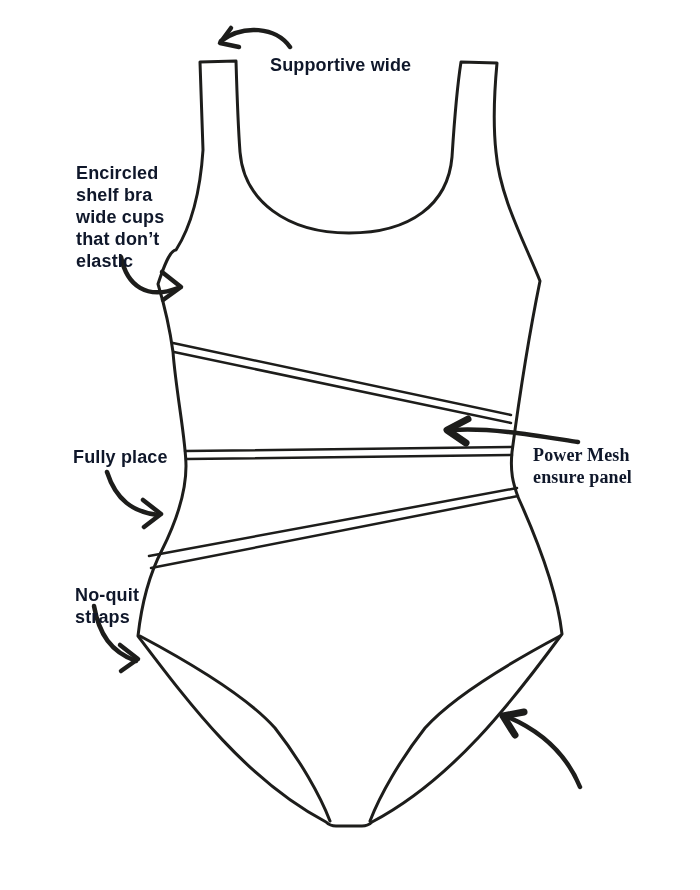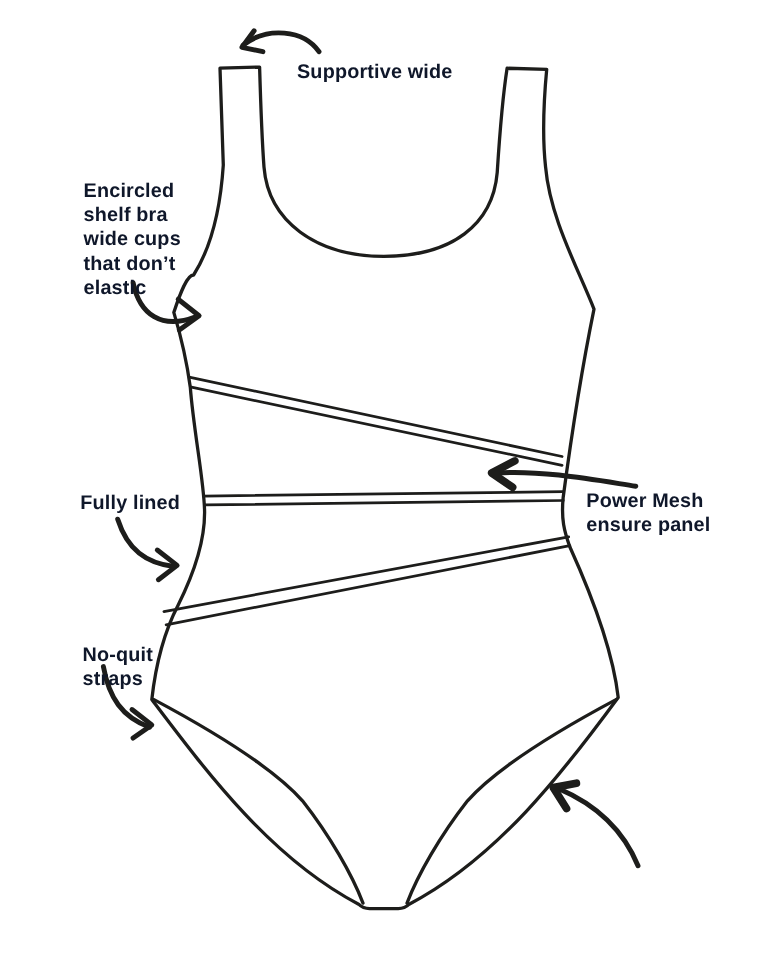--- a/index.html
+++ b/index.html
@@ -18,21 +18,21 @@
     font-weight:700;
     letter-spacing:.15px;
     color:#0f172a;
     white-space:nowrap;
   }
   .label span{display:block;}
   #label-straps{left:270px;top:54px;}
   #label-shelf-bra{left:76px;top:162px;}
   #label-fully-lined{left:73px;top:446px;}
   #label-no-quit{left:75px;top:584px;}
-  #label-power-mesh{left:533px;top:444px;}
+  #label-power-mesh{left:533px;top:444px;font-family:Liberation Serif, serif;}
   #label-motion{left:497px;top:792px;}
 </style>
 </head>
 <body>
 
 <div class="canvas">
 
   <svg class="artwork" viewBox="0 0 700 890" xmlns="http://www.w3.org/2000/svg">
     <g fill="none" stroke="#1d1d1b" stroke-linecap="round" stroke-linejoin="round">
 
@@ -110,21 +110,21 @@
 
   <div class="label" id="label-shelf-bra">
     <span>Encircled</span>
     <span>shelf bra</span>
     <span>wide cups</span>
     <span>that don’t</span>
     <span>elastic</span>
   </div>
 
   <div class="label" id="label-fully-lined">
-    <span>Fully lined</span>
+    <span>Fully place</span>
   </div>
 
   <div class="label" id="label-no-quit">
     <span>No-quit</span>
     <span>straps</span>
   </div>
 
   <div class="label" id="label-power-mesh">
     <span>Power Mesh</span>
     <span>ensure panel</span>

